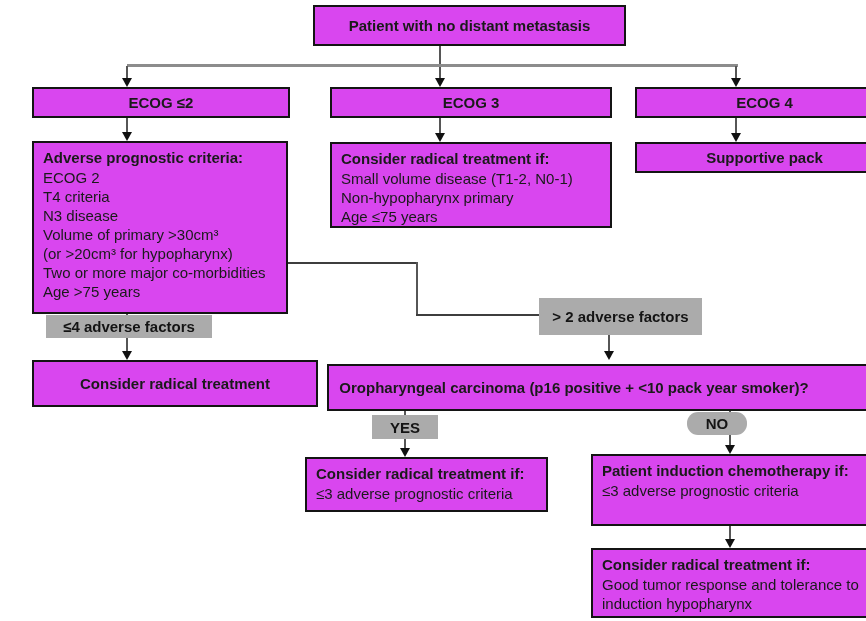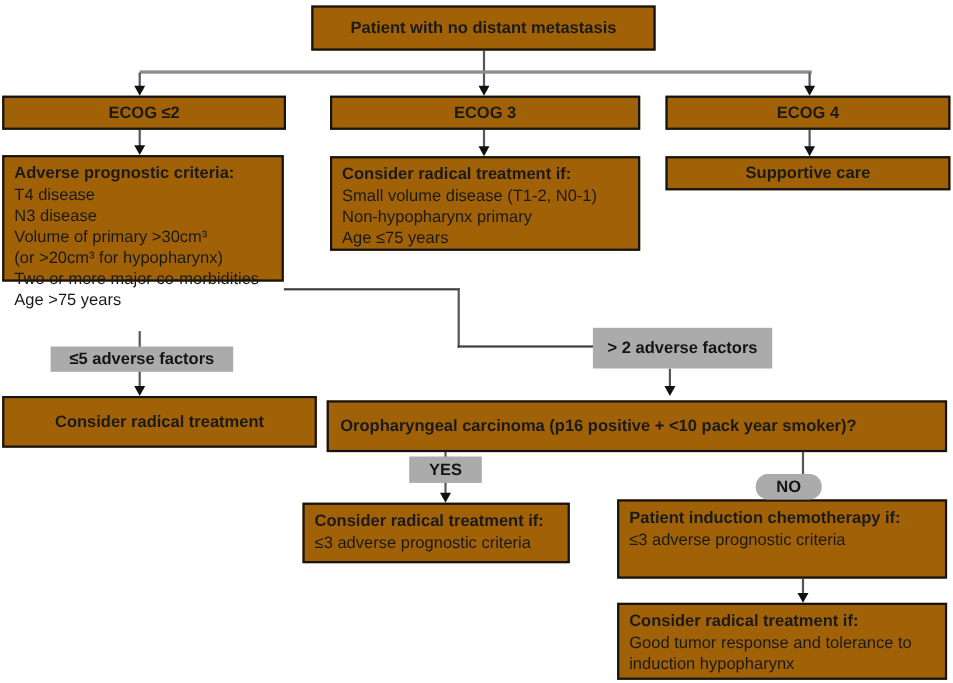--- a/index.html
+++ b/index.html
@@ -1,49 +1,49 @@
 <!DOCTYPE html>
 <html><head>
 <meta charset="utf-8">
 <style>
   html,body{margin:0;padding:0;background:#fff;}
   #stage{position:relative;width:866px;height:621px;background:#ffffff;
          font-family:"Liberation Sans", sans-serif;color:#1a1a1a;overflow:hidden;}
-  .box{position:absolute;background:#a16207;border:2px solid #141414;box-sizing:border-box;z-index:2;}
+  .box{position:absolute;background:#d946ef;border:2px solid #141414;box-sizing:border-box;z-index:2;margin-left:30px;}
   .center{display:flex;align-items:center;justify-content:center;text-align:center;}
   .bt{font-weight:bold;font-size:15px;}
   .list{padding:5px 9px;font-size:15px;line-height:19px;}
   .list .bt{margin-bottom:1px;}
   .glabel{position:absolute;background:#ababab;color:#141414;font-weight:bold;font-size:15px;
           display:flex;align-items:center;justify-content:center;z-index:3;}
   .lv{position:absolute;width:2px;background:#565656;z-index:1;}
   .lh{position:absolute;height:2px;background:#3e3e3e;z-index:1;}
   .lh.gray{height:3px;background:#8c8c8c;}
   .ah{position:absolute;width:0;height:0;border-left:5px solid transparent;
       border-right:5px solid transparent;border-top:9px solid #111;z-index:1;}
 
   
   #b-patient{left:283px;top:5px;width:313px;height:41px;}
   #b-ecogle2{left:2px;top:87px;width:258px;height:31px;text-align:center;}
   #b-ecog3{left:300px;top:87px;width:282px;height:31px;}
   #b-ecog4{left:605px;top:87px;width:259px;height:31px;}
-  #b-adverse{left:2px;top:141px;width:256px;height:115px;}
+  #b-adverse{left:2px;top:141px;width:256px;height:173px;}
   #b-ecog3rx{left:300px;top:142px;width:282px;height:86px;}
   #b-supportive{left:605px;top:142px;width:259px;height:31px;}
   #b-radical{left:2px;top:360px;width:286px;height:47px;}
   #b-oroph{left:297px;top:364px;width:564px;height:47px;padding-right:70px;}
   #b-yesres{left:275px;top:457px;width:243px;height:55px;}
   #b-nores{left:561px;top:454px;width:300px;height:72px;}
   #b-final{left:561px;top:548px;width:300px;height:70px;}
 
   
   #l-le2{left:46px;top:315px;width:166px;height:23px;}
   #l-gt2{left:539px;top:298px;width:163px;height:37px;}
   #l-yes{left:372px;top:415px;width:66px;height:24px;}
-  #l-no{left:687px;top:431px;width:60px;height:23px;border-radius:11px;}
+  #l-no{left:687px;top:412px;width:60px;height:23px;border-radius:11px;}
 </style>
 </head>
 <body>
 
 <div id="stage">
 
   <div class="lv" style="left:439px;top:46px;height:33px;"></div>
   <div class="lh gray" style="left:127px;top:64px;width:611px;"></div>
   <div class="lv" style="left:126px;top:66px;height:13px;"></div>
   <div class="lv" style="left:735px;top:66px;height:13px;"></div>
@@ -85,37 +85,38 @@
   </div>
   <div class="box center" id="b-ecog3">
     <span class="bt">ECOG 3</span>
   </div>
   <div class="box center" id="b-ecog4">
     <span class="bt">ECOG 4</span>
   </div>
 
   <div class="box list" id="b-adverse">
     <div class="bt">Adverse prognostic criteria:</div>
-    <div>T4 disease</div>
+    <div>ECOG 2</div>
+    <div>T4 criteria</div>
     <div>N3 disease</div>
     <div>Volume of primary &gt;30cm³</div>
     <div>(or &gt;20cm³ for hypopharynx)</div>
     <div>Two or more major co-morbidities</div>
     <div>Age &gt;75 years</div>
   </div>
 
   <div class="box list" id="b-ecog3rx">
     <div class="bt">Consider radical treatment if:</div>
     <div>Small volume disease (T1-2, N0-1)</div>
     <div>Non-hypopharynx primary</div>
     <div>Age ≤75 years</div>
   </div>
 
   <div class="box center" id="b-supportive">
-    <span class="bt">Supportive care</span>
+    <span class="bt">Supportive pack</span>
   </div>
 
   <div class="box center" id="b-radical">
     <span class="bt">Consider radical treatment</span>
   </div>
 
   <div class="box center" id="b-oroph">
     <span class="bt">Oropharyngeal carcinoma (p16 positive + &lt;10 pack year smoker)?</span>
   </div>
 
@@ -128,18 +129,18 @@
     <div class="bt">Patient induction chemotherapy if:</div>
     <div>≤3 adverse prognostic criteria</div>
   </div>
 
   <div class="box list" id="b-final">
     <div class="bt">Consider radical treatment if:</div>
     <div>Good tumor response and tolerance to</div>
     <div>induction hypopharynx</div>
   </div>
 
-  <div class="glabel" id="l-le2">≤5 adverse factors</div>
+  <div class="glabel" id="l-le2">≤4 adverse factors</div>
   <div class="glabel" id="l-gt2">&gt; 2 adverse factors</div>
   <div class="glabel" id="l-yes">YES</div>
   <div class="glabel" id="l-no">NO</div>
 
 </div>
 
 </body></html>

